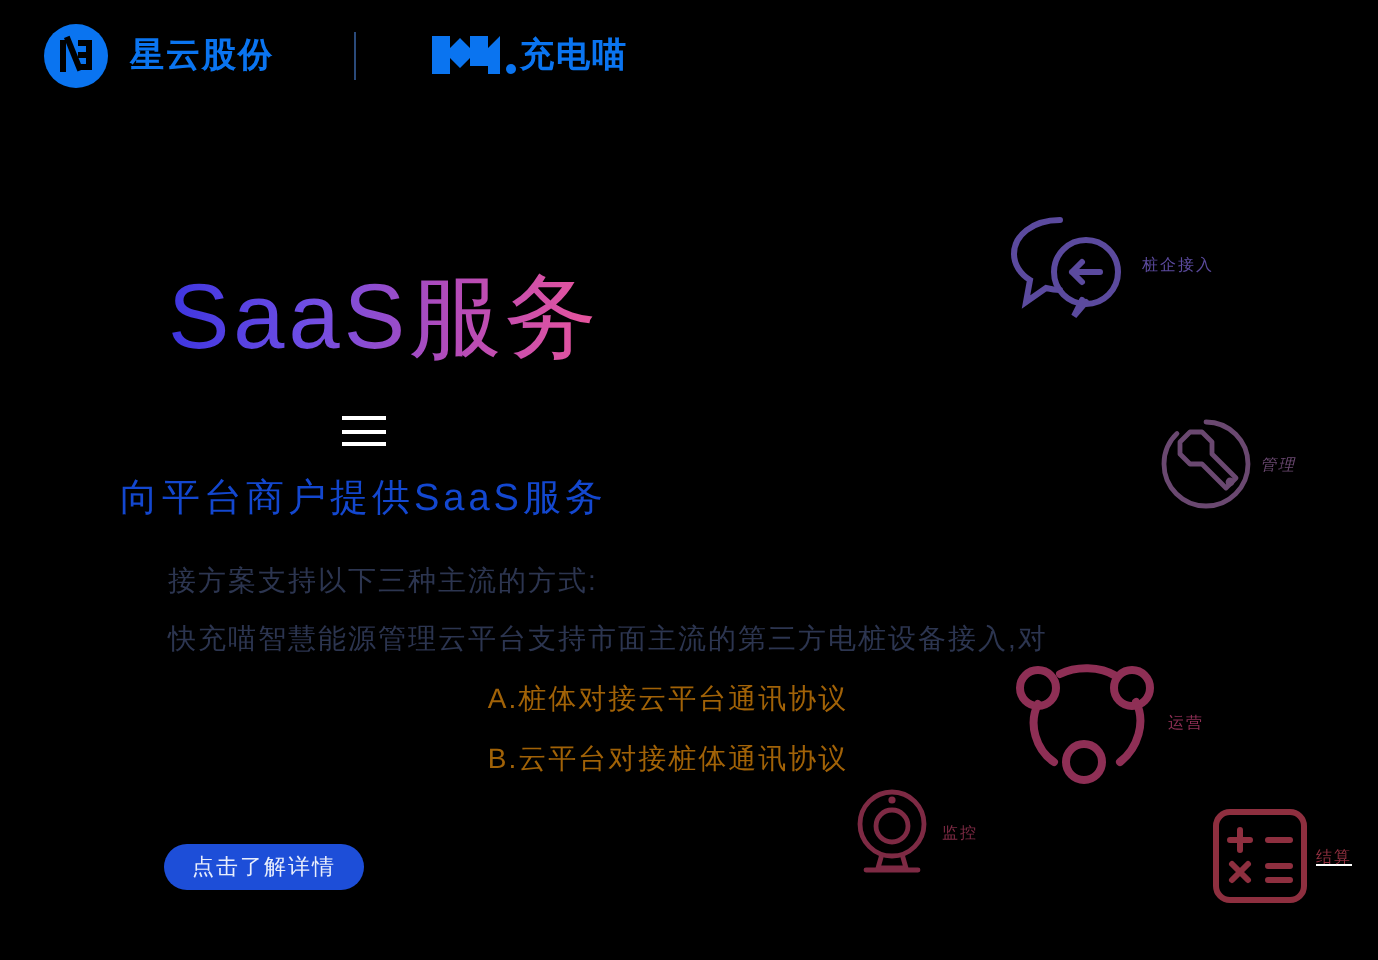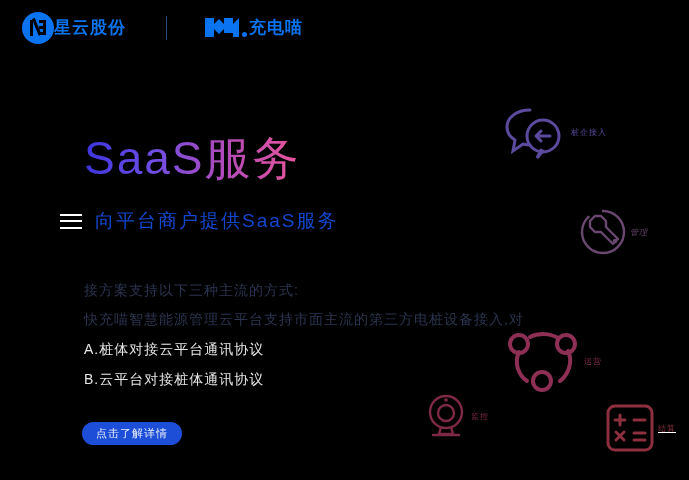--- a/index.html
+++ b/index.html
@@ -21,20 +21,21 @@
     top: 0; left: 0;
     width: 689px;
     height: 55px;
     display: flex;
     align-items: center;
     padding-left: 22px;
   }
   .brand-one {
     display: flex;
     align-items: center;
+    gap: 11px;
   }
   .brand-mark {
     width: 32px;
     height: 32px;
     border-radius: 50%;
     background: #0a74f0;
     display: flex;
     align-items: center;
     justify-content: center;
     position: relative;
@@ -145,20 +146,21 @@
   }
 
   
   .subtitle-row {
     position: absolute;
     left: 60px;
     top: 208px;
     display: flex;
     align-items: center;
     gap: 13px;
+    flex-direction: column;
   }
   .menu-icon {
     width: 22px;
     height: 15px;
     display: flex;
     flex-direction: column;
     justify-content: space-between;
   }
   .menu-icon span {
     display: block;
@@ -184,23 +186,24 @@
   .body-copy p {
     font-size: 14px;
     line-height: 29px;
     color: #2c3550;
     letter-spacing: 1px;
     white-space: nowrap;
   }
   .body-copy .list-item {
     font-size: 14px;
     line-height: 30px;
-    color: #e5e5e5;
-    letter-spacing: 1px;
-    white-space: nowrap;
+    color: #a16207;
+    letter-spacing: 1px;
+    white-space: nowrap;
+    text-align: center;
   }
 
   
   .cta {
     position: absolute;
     left: 82px;
     top: 422px;
     height: 23px;
     padding: 0 14px;
     border-radius: 12px;

